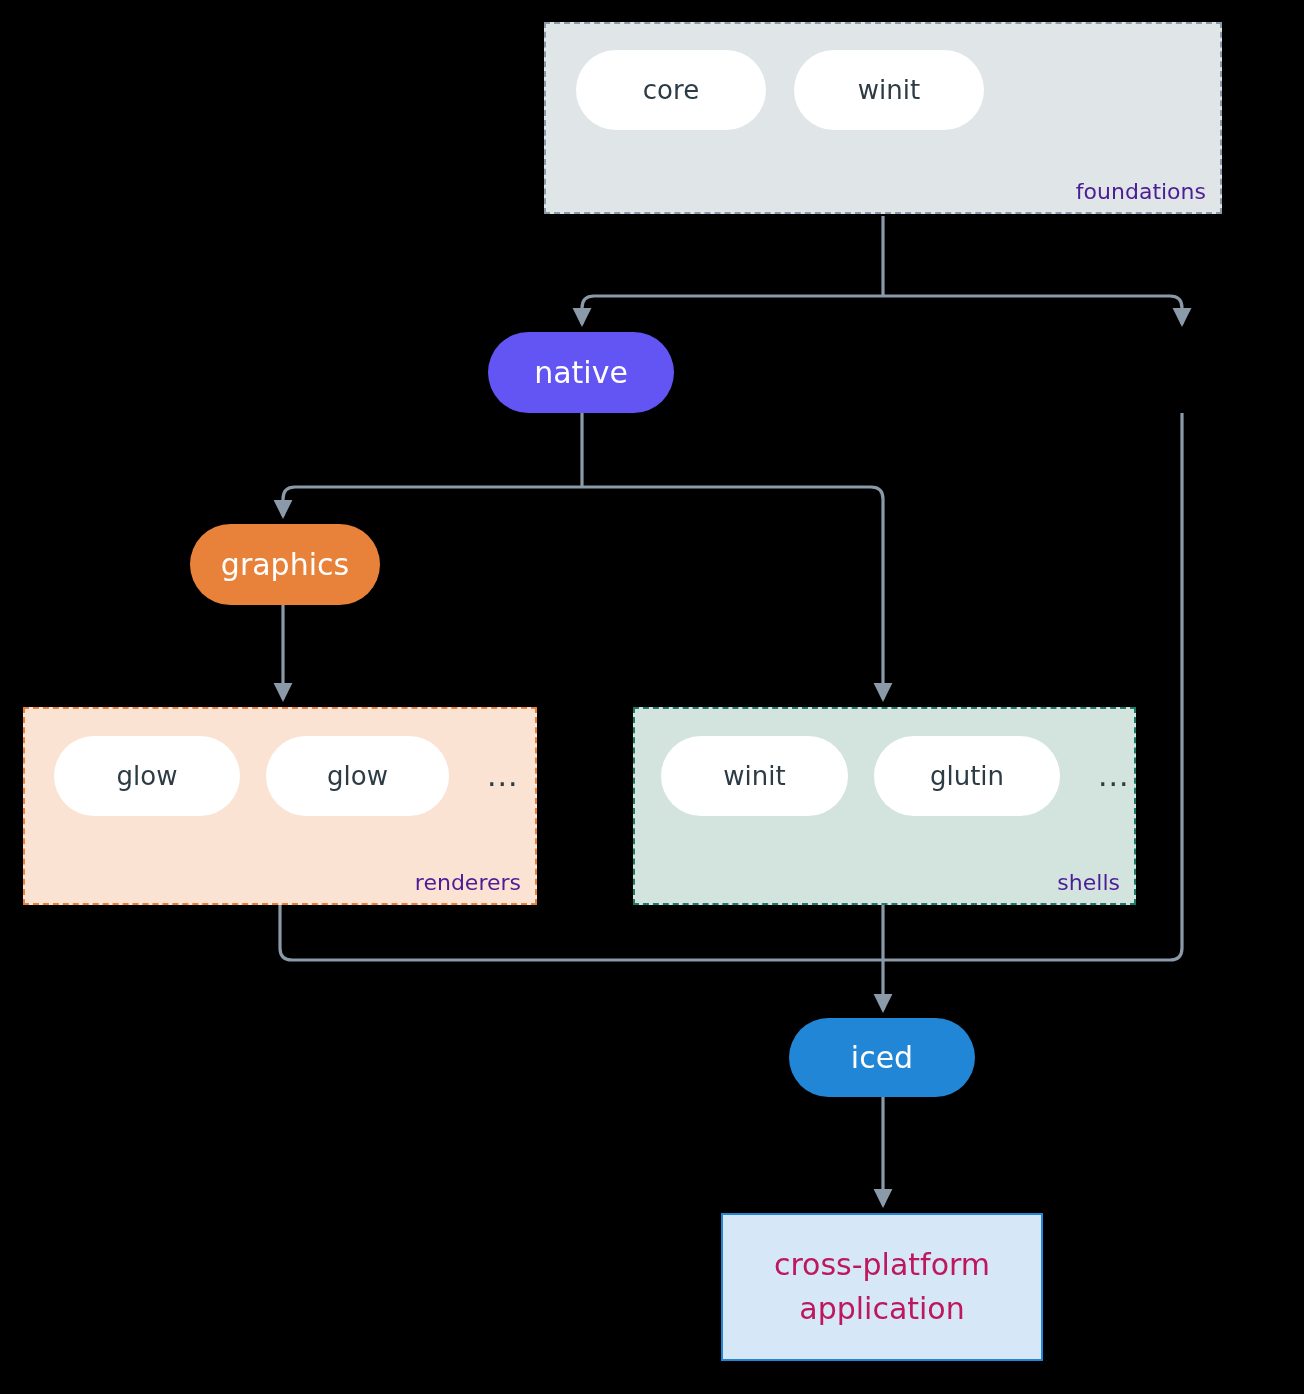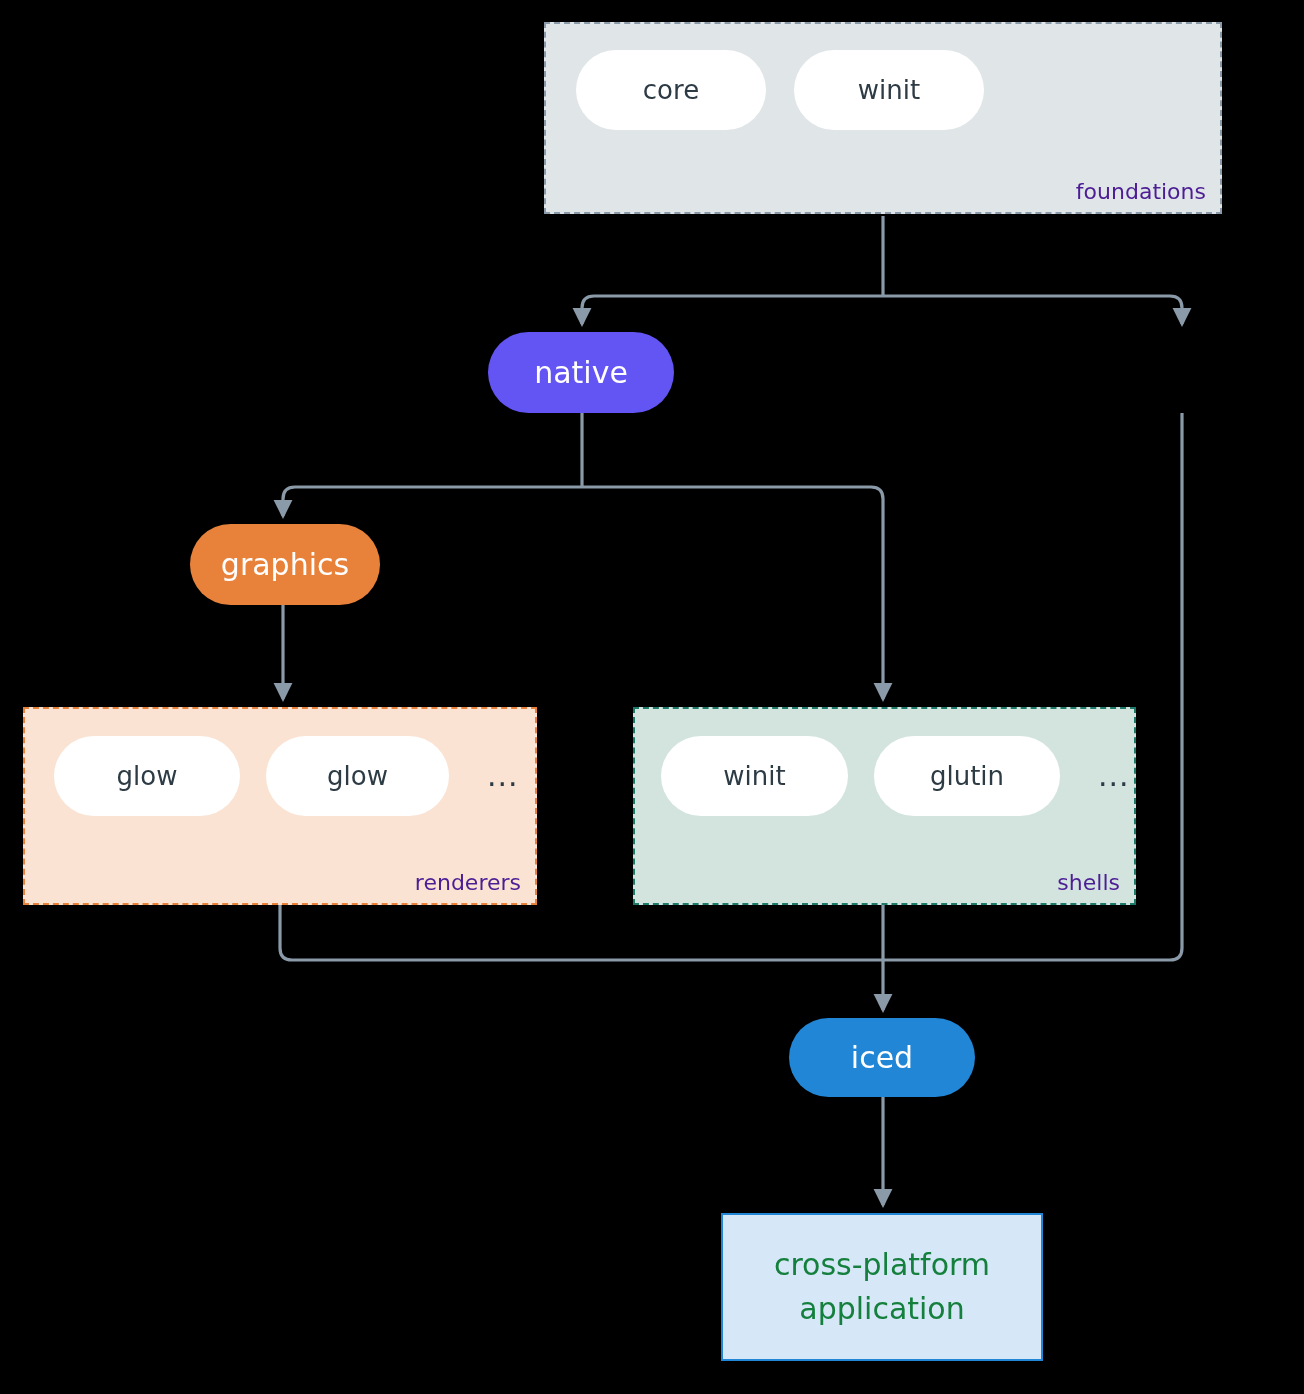--- a/index.html
+++ b/index.html
@@ -119,21 +119,21 @@
     position: absolute;
     left: 721px; top: 1213px;
     width: 322px; height: 148px;
     background: #d6e8f8;
     border: 2px solid #2186d6;
     box-sizing: border-box;
     display: flex;
     flex-direction: column;
     align-items: center;
     justify-content: center;
-    color: #15803d;
+    color: #be185d;
     font-size: 30px;
     line-height: 44px;
     text-align: left;
   }
 </style>
 </head>
 <body>
 
 <div id="canvas">
 

